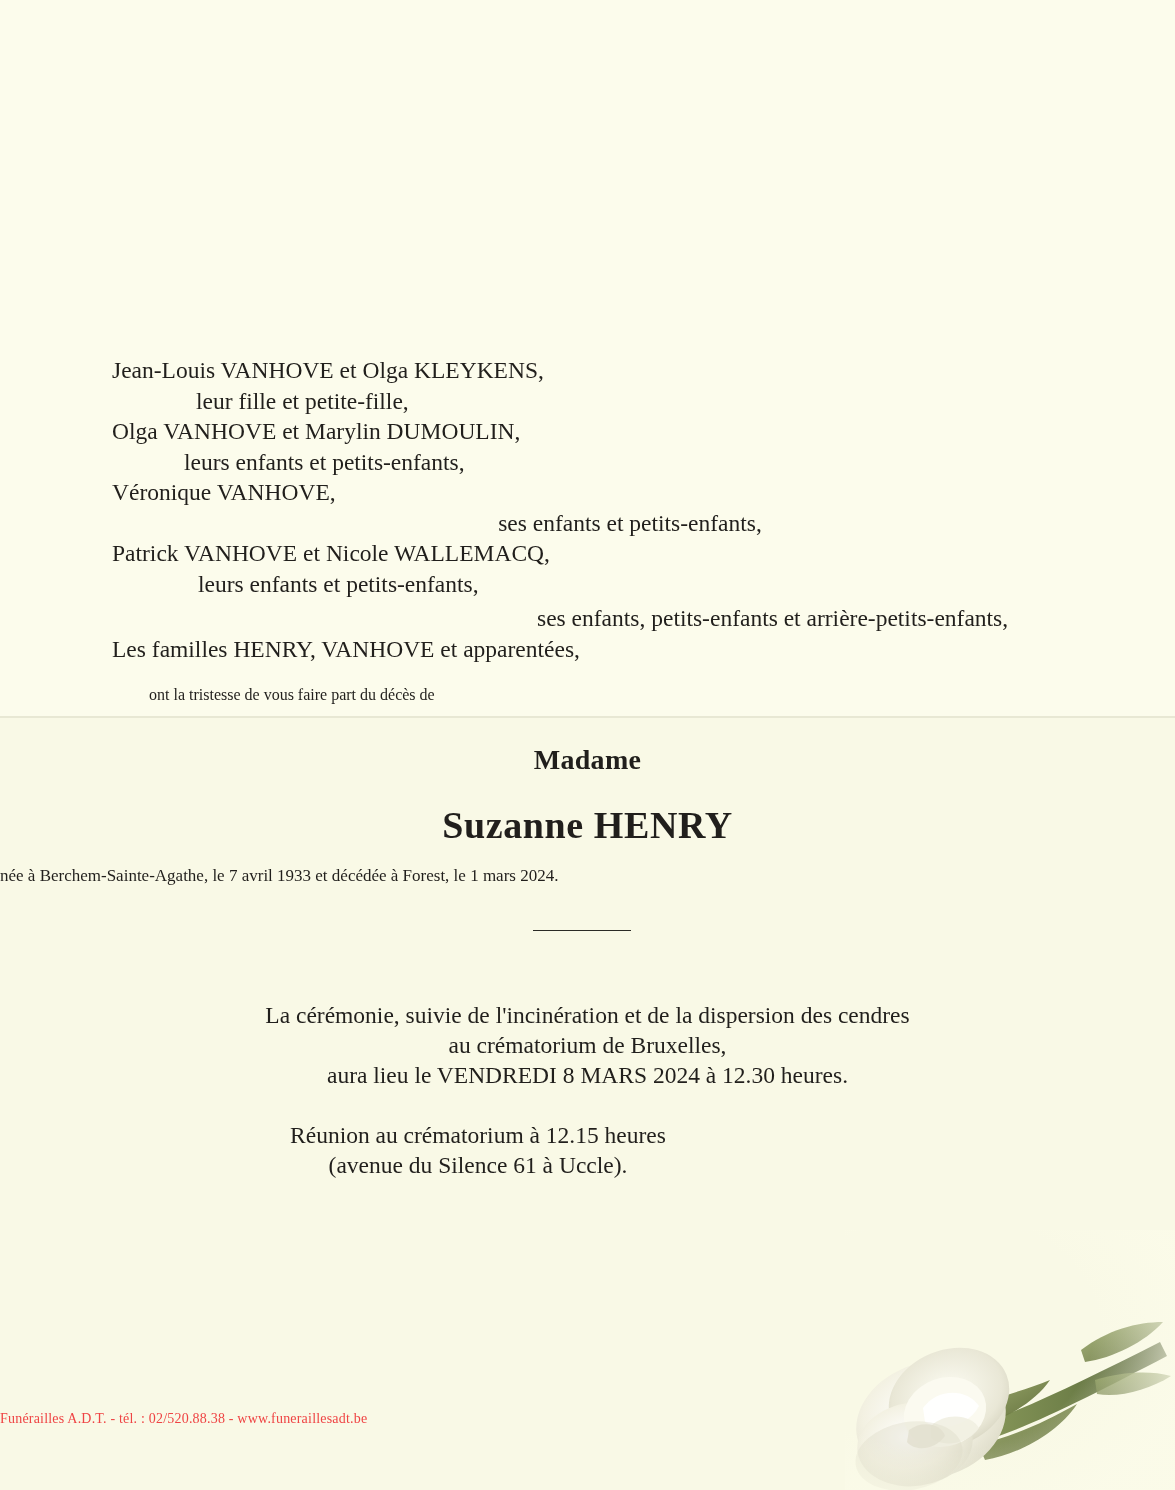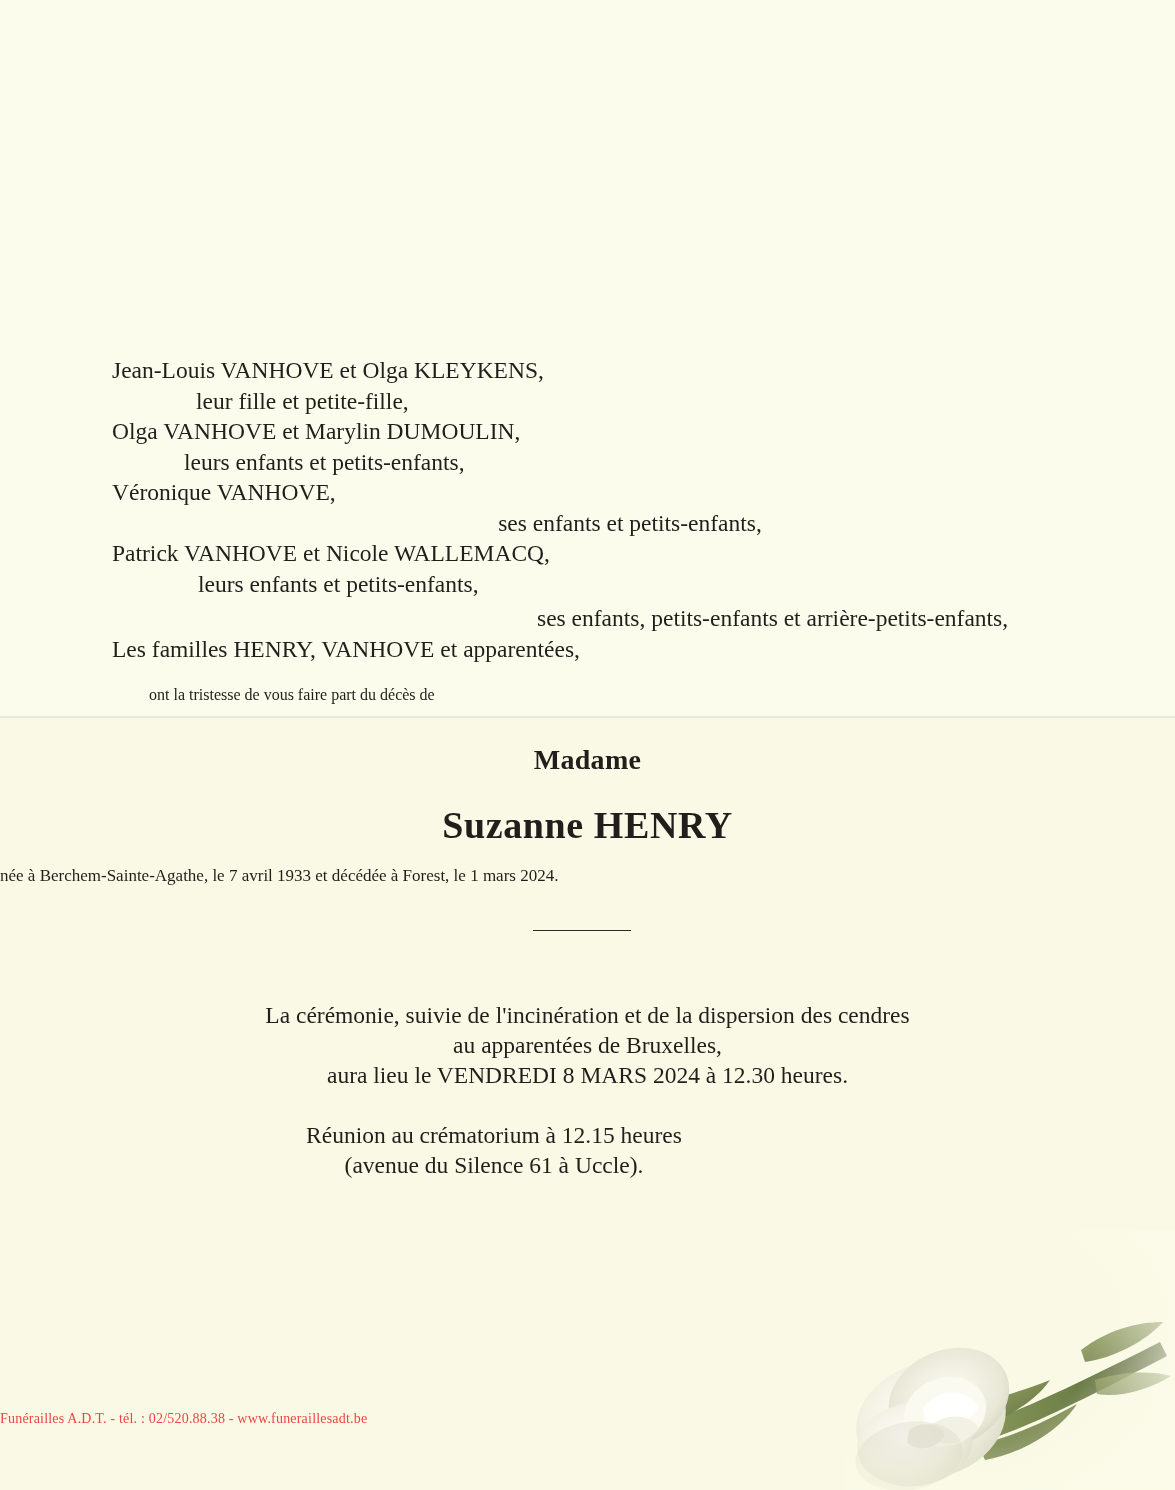--- a/index.html
+++ b/index.html
@@ -109,21 +109,21 @@
   .ceremony {
     position: absolute;
     left: 0; top: 1000px;
     width: 1175px;
     text-align: center;
     font-size: 23.5px;
     line-height: 30px;
   }
   .reunion {
     position: absolute;
-    left: 16px; top: 1120px;
+    left: 0; top: 1120px;
     width: 956px;
     text-align: center;
     font-size: 23.5px;
     line-height: 30px;
   }
 
   
   .footer {
     position: absolute;
     left: 0; top: 1411px;
@@ -170,21 +170,21 @@
 
   <div class="announce">ont la tristesse de vous faire part du décès de</div>
 
   <div class="madame">Madame</div>
   <div class="deceased-name">Suzanne HENRY</div>
   <div class="birth-death">née à Berchem-Sainte-Agathe, le 7 avril 1933 et décédée à Forest, le 1 mars 2024.</div>
   <div class="rule"></div>
 
   <div class="ceremony">
     <div>La cérémonie, suivie de l'incinération et de la dispersion des cendres</div>
-    <div>au apparentées de Bruxelles,</div>
+    <div>au crématorium de Bruxelles,</div>
     <div>aura lieu le VENDREDI 8 MARS 2024  à 12.30 heures.</div>
   </div>
 
   <div class="reunion">
     <div>Réunion au crématorium à 12.15 heures</div>
     <div>(avenue du Silence 61 à Uccle).</div>
   </div>
 
   <div class="footer">Funérailles  A.D.T. - tél. : 02/520.88.38 - www.funeraillesadt.be</div>
 

